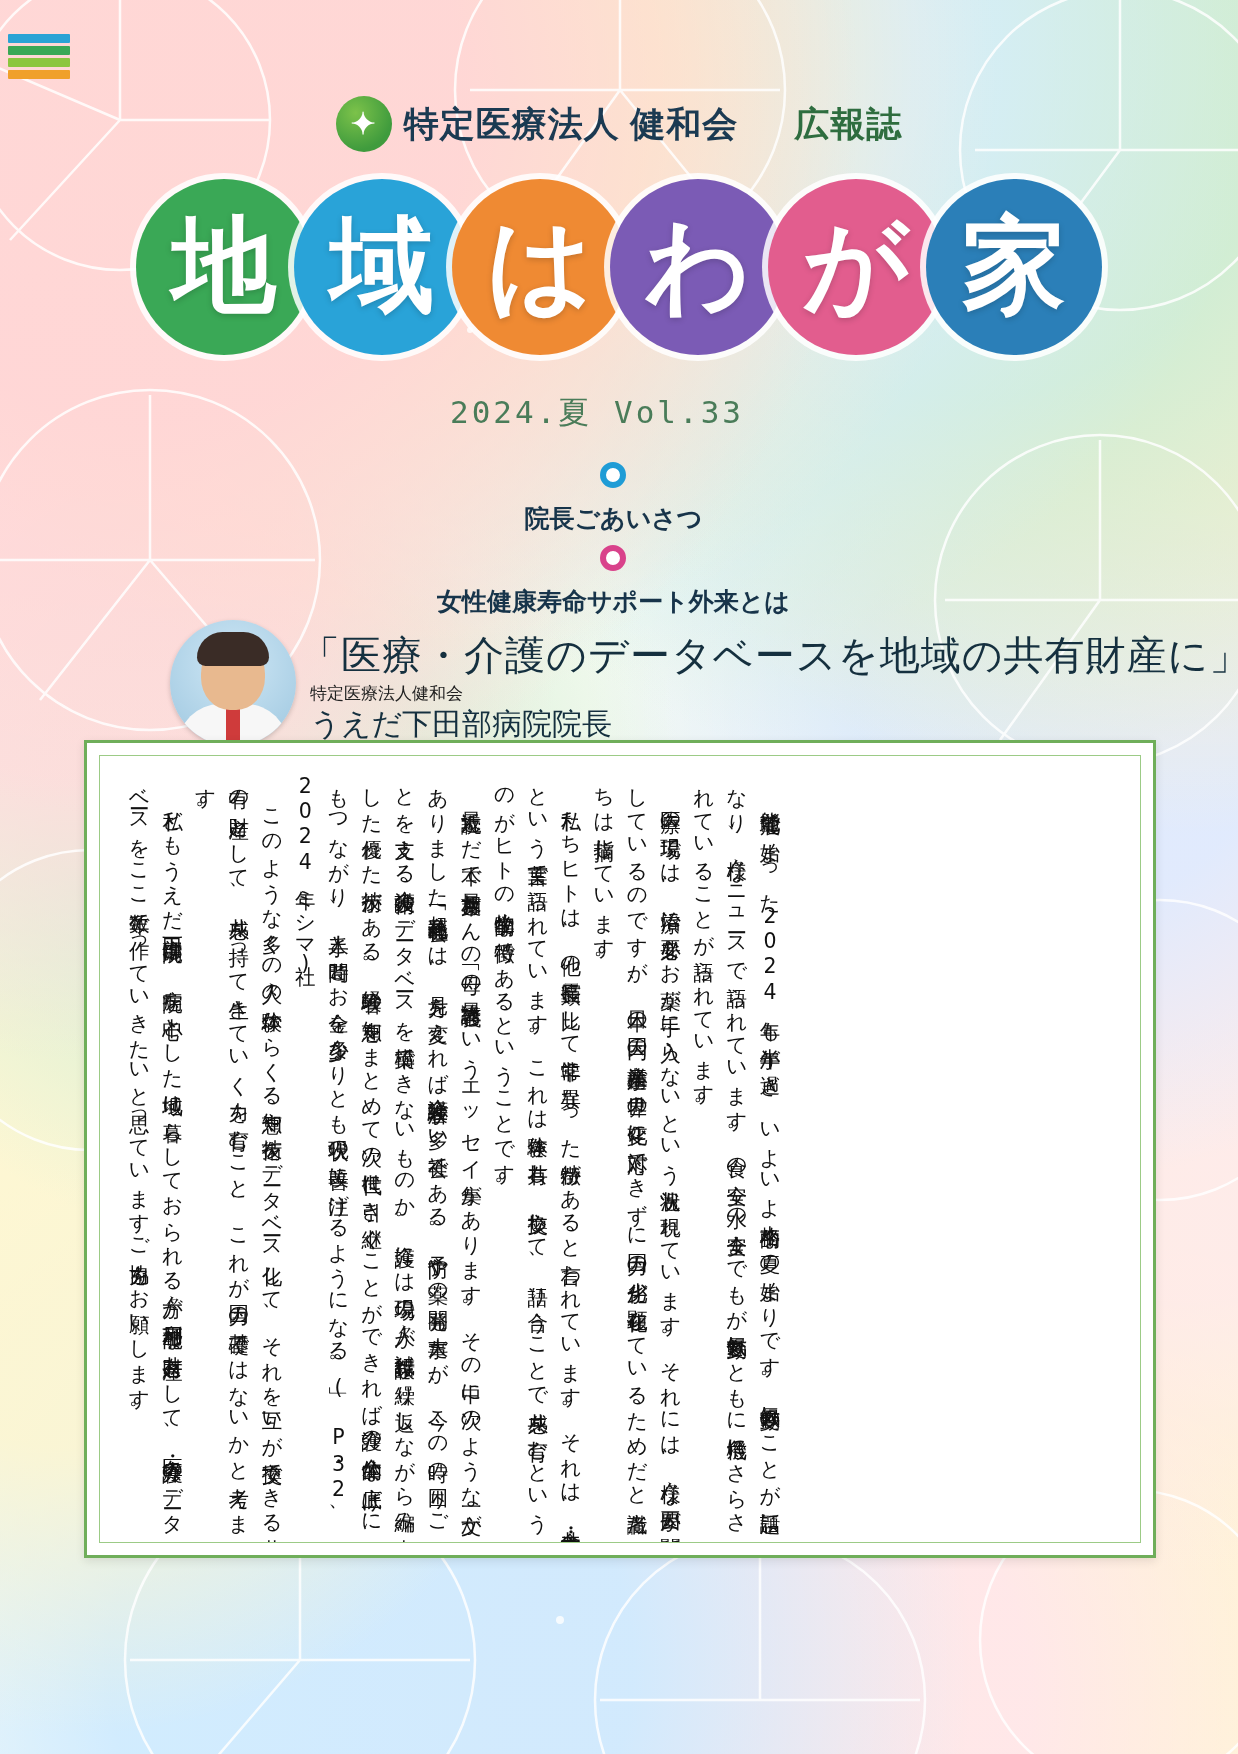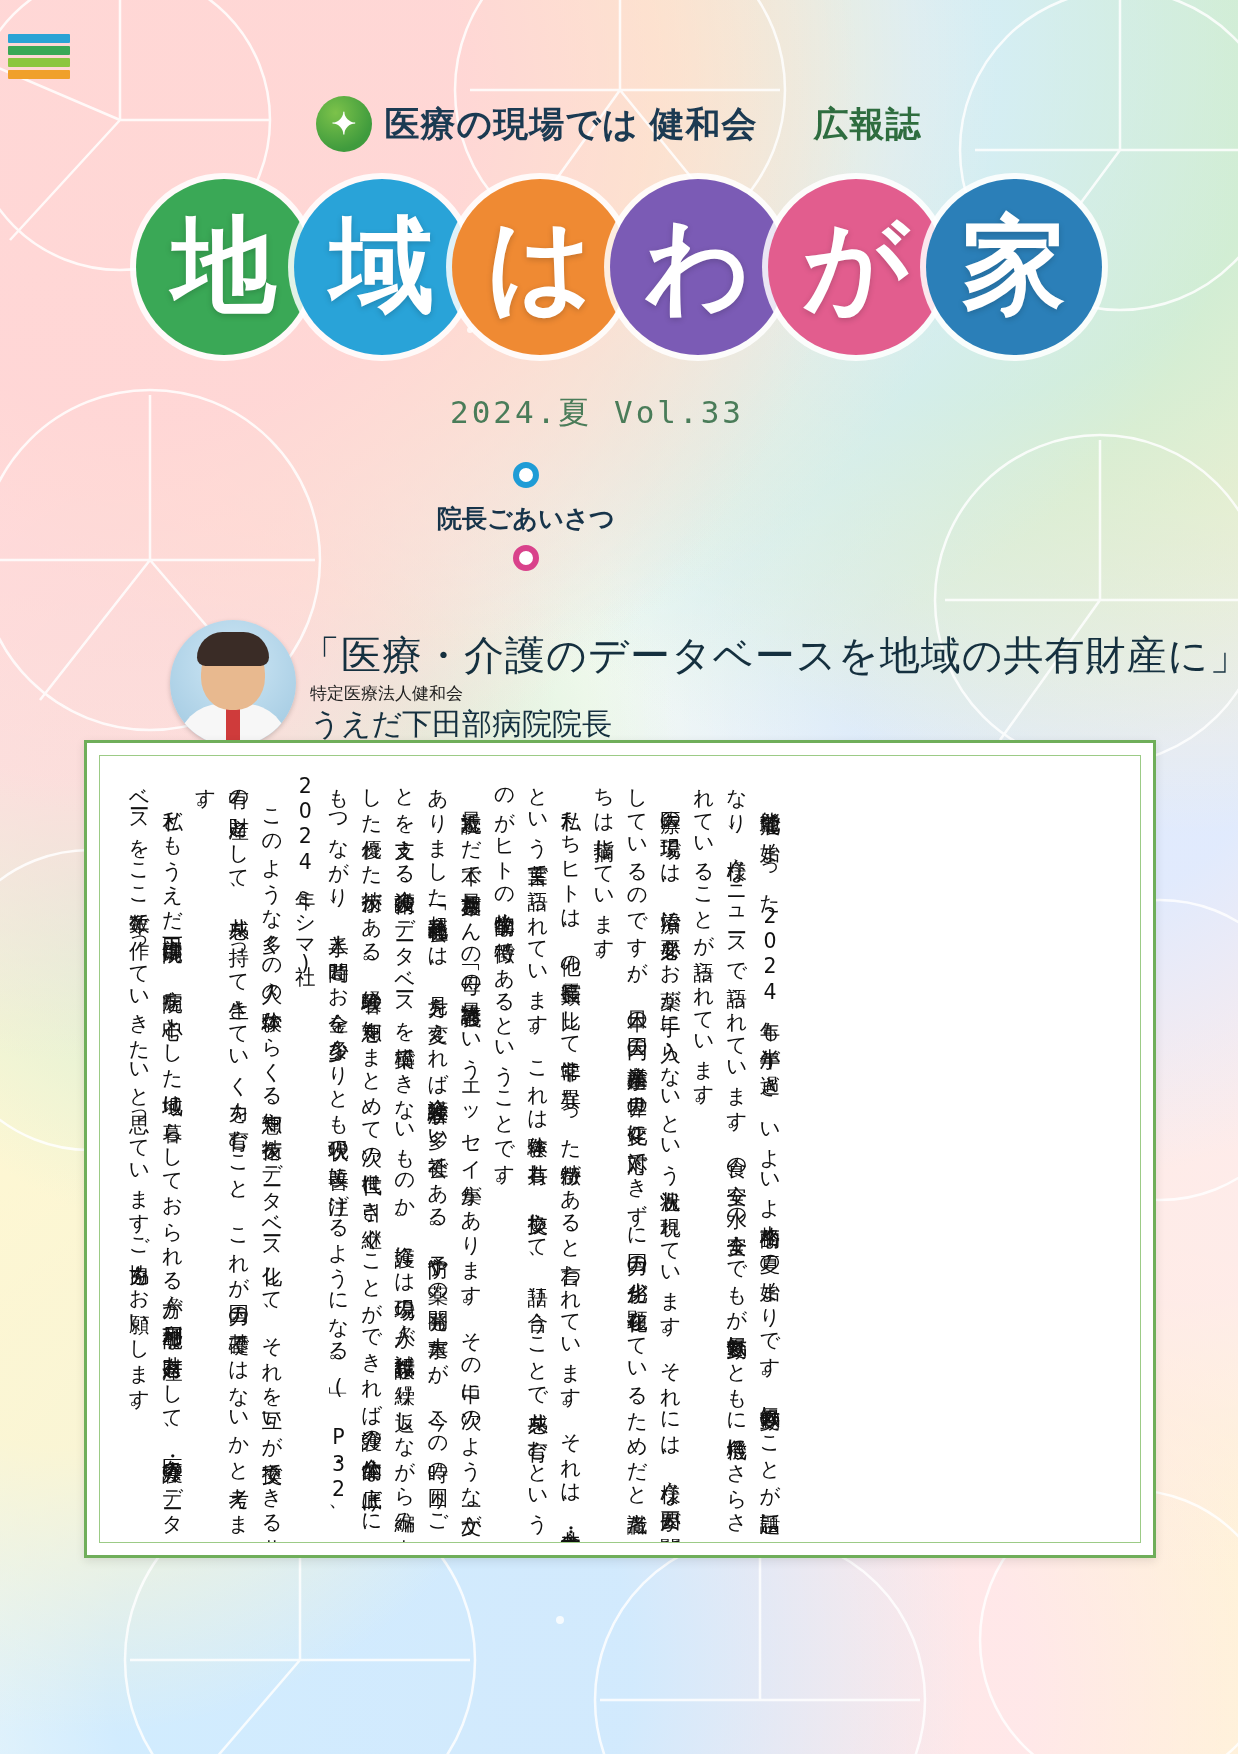--- a/index.html
+++ b/index.html
@@ -328,21 +328,21 @@
   <div class="corner-flag">
     <i style="background:#2aa3d5"></i>
     <i style="background:#3aa856"></i>
     <i style="background:#8cc63f"></i>
     <i style="background:#f0a02a"></i>
   </div>
 
   <div class="masthead">
     <div class="kenwa-line">
       <span class="kenwa-logo">✦</span>
-      <span>医療の現場では 健和会</span>
+      <span>特定医療法人 健和会</span>
       <span class="kenwa-sub">広報誌</span>
     </div>
   </div>
 
   <div class="title-row">
     <div class="tchar" style="background:#3aa856">地</div>
     <div class="tchar" style="background:#29a3d8">域</div>
     <div class="tchar" style="background:#ef8a33">は</div>
     <div class="tchar" style="background:#7b5bb5">わ</div>
     <div class="tchar" style="background:#e25d8e">が</div>
@@ -351,20 +351,21 @@
 
   <div class="issue">2024.夏 Vol.33</div>
 
   <div class="contents">
     <div class="content-item">
       <span class="ring" style="border-color:#1f9cd6"></span>
       <span class="content-label">院長ごあいさつ</span>
     </div>
     <div class="content-item">
       <span class="ring" style="border-color:#d9428b"></span>
+      <span class="content-label">女性健康寿命サポート外来とは</span>
     </div>
   </div>
 
   <div class="director">
     <div class="portrait">
       <span class="body"></span>
       <span class="tie"></span>
       <span class="face"></span>
       <span class="hair"></span>
     </div>

